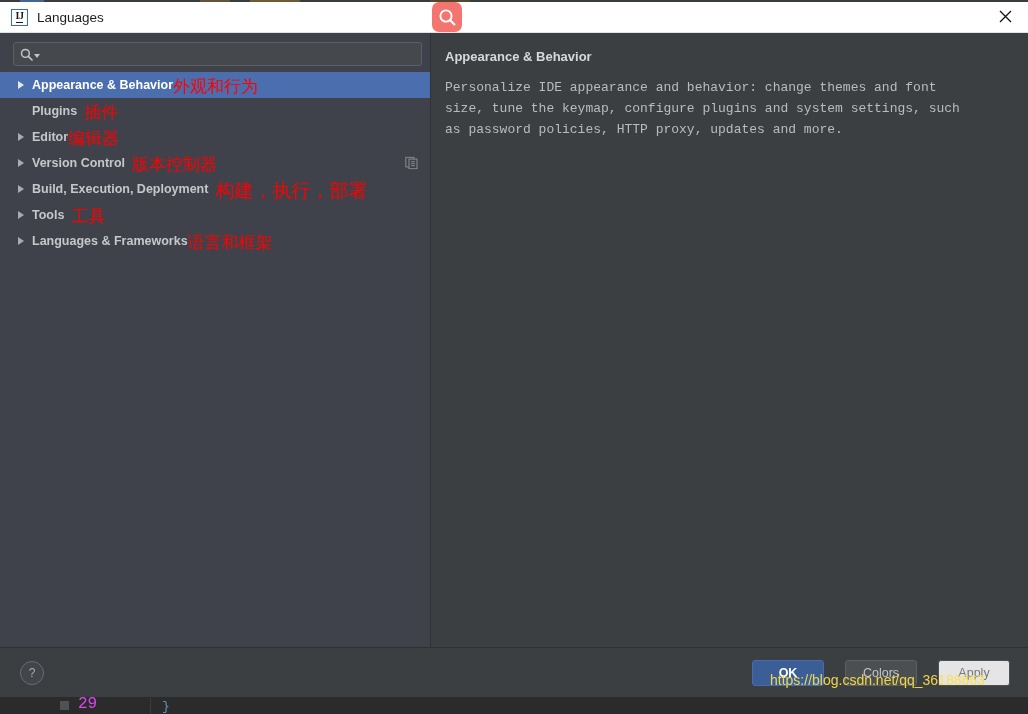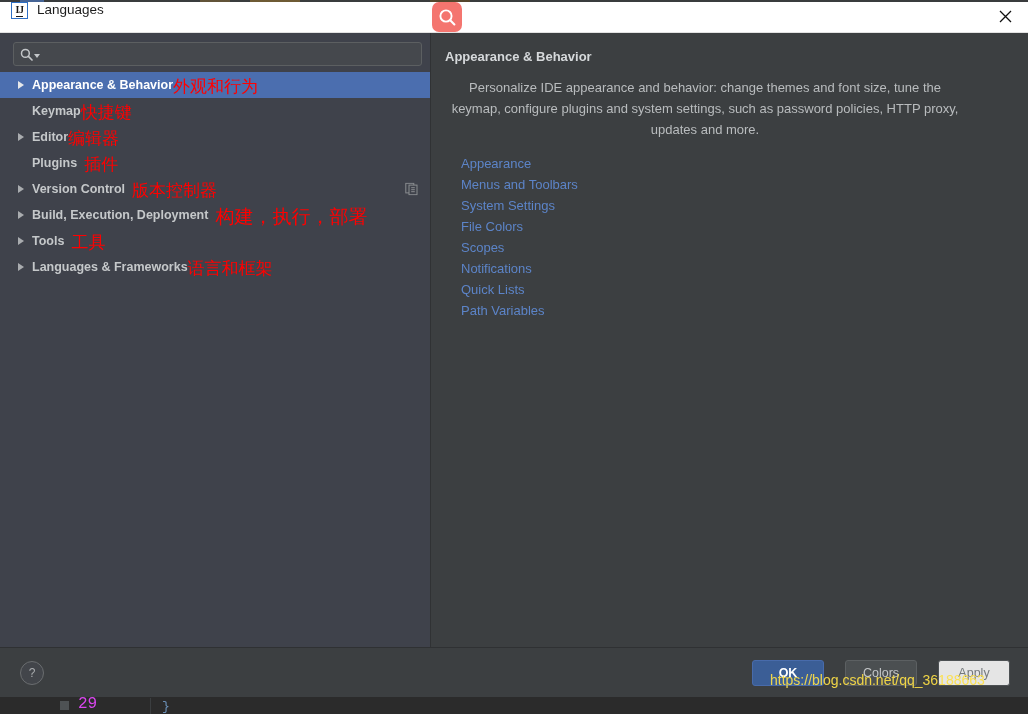--- a/index.html
+++ b/index.html
@@ -91,20 +91,21 @@
     box-sizing: border-box;
     display: flex;
     flex-direction: column;
   }
 
   
   .titlebar {
     height: 30px;
     background: #ffffff;
     display: flex;
+    align-items: center;
     flex: none;
     position: relative;
     border-bottom: 1px solid #e2e2e2;
   }
   .titlebar .app-icon {
     margin-left: 11px;
     width: 17px;
     height: 17px;
     flex: none;
     position: relative;
@@ -291,22 +292,21 @@
     color: #d6d9db;
     margin-bottom: 14px;
     font-family: "Liberation Sans", sans-serif;
   }
   .rp-desc {
     font-size: 13px;
     color: #b9bcbe;
     line-height: 1.6;
     max-width: 520px;
     margin-bottom: 13px;
-    font-family: Liberation Sans, sans-serif;
-    text-align: center;
+    font-family: Liberation Mono, monospace;
   }
   .rp-links { padding-left: 16px; }
   .rp-links a {
     display: block;
     color: #5c84c8;
     font-size: 13px;
     line-height: 21px;
     text-decoration: none;
     cursor: pointer;
     font-family: "Liberation Sans", sans-serif;
@@ -439,34 +439,29 @@
         <div class="tree" id="tree">
             <div class="tree-row selected">
               <span class="arrow">
                 <i></i>
               </span>
               <span class="label">Appearance &amp; Behavior</span>
               <span class="cn">外观和行为</span>
             </div>
             <div class="tree-row">
               <span class="arrow"></span>
-              <span class="label">Keymap</span>
-              <span class="cn">快捷键</span>
+              <span class="label">Plugins</span>
+              <span class="cn gap">插件</span>
             </div>
             <div class="tree-row">
               <span class="arrow">
                 <i></i>
               </span>
               <span class="label">Editor</span>
               <span class="cn">编辑器</span>
-            </div>
-            <div class="tree-row">
-              <span class="arrow"></span>
-              <span class="label">Plugins</span>
-              <span class="cn gap">插件</span>
             </div>
             <div class="tree-row">
               <span class="arrow">
                 <i></i>
               </span>
               <span class="label">Version Control</span>
               <span class="cn gap">版本控制器</span>
               <span class="copy-icon">
                 <svg width="13" height="13" viewBox="0 0 13 13">
                   <rect x="0.8" y="0.8" width="8" height="9.6" fill="none" stroke="#8a8d90" stroke-width="1"></rect>
@@ -495,30 +490,20 @@
               </span>
               <span class="label">Languages &amp; Frameworks</span>
               <span class="cn">语言和框架</span>
             </div>
           </div>
       </div>
 
       <div class="right-pane">
         <div class="rp-title">Appearance &amp; Behavior</div>
         <div class="rp-desc">Personalize IDE appearance and behavior: change themes and font size, tune the keymap, configure plugins and system settings, such as password policies, HTTP proxy, updates and more.</div>
-        <div class="rp-links" id="detail-links">
-            <a href="#">Appearance</a>
-            <a href="#">Menus and Toolbars</a>
-            <a href="#">System Settings</a>
-            <a href="#">File Colors</a>
-            <a href="#">Scopes</a>
-            <a href="#">Notifications</a>
-            <a href="#">Quick Lists</a>
-            <a href="#">Path Variables</a>
-          </div>
       </div>
     </div>
 
     <div class="footer">
       <div class="help-btn">?</div>
       <div class="btn-group">
         <div class="btn primary">OK</div>
         <div class="btn normal">Colors</div>
         <div class="btn disabled">Apply</div>
       </div>

